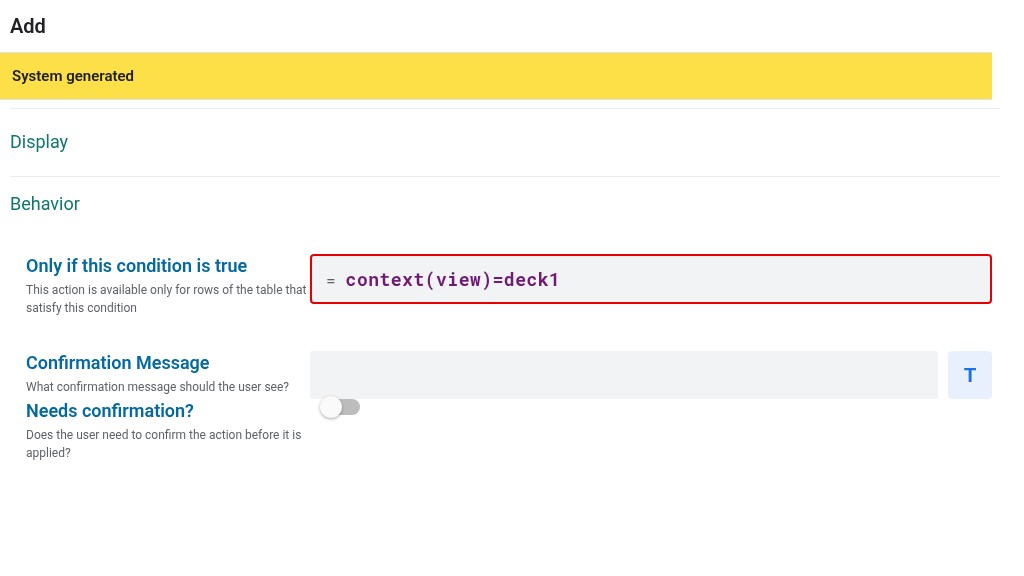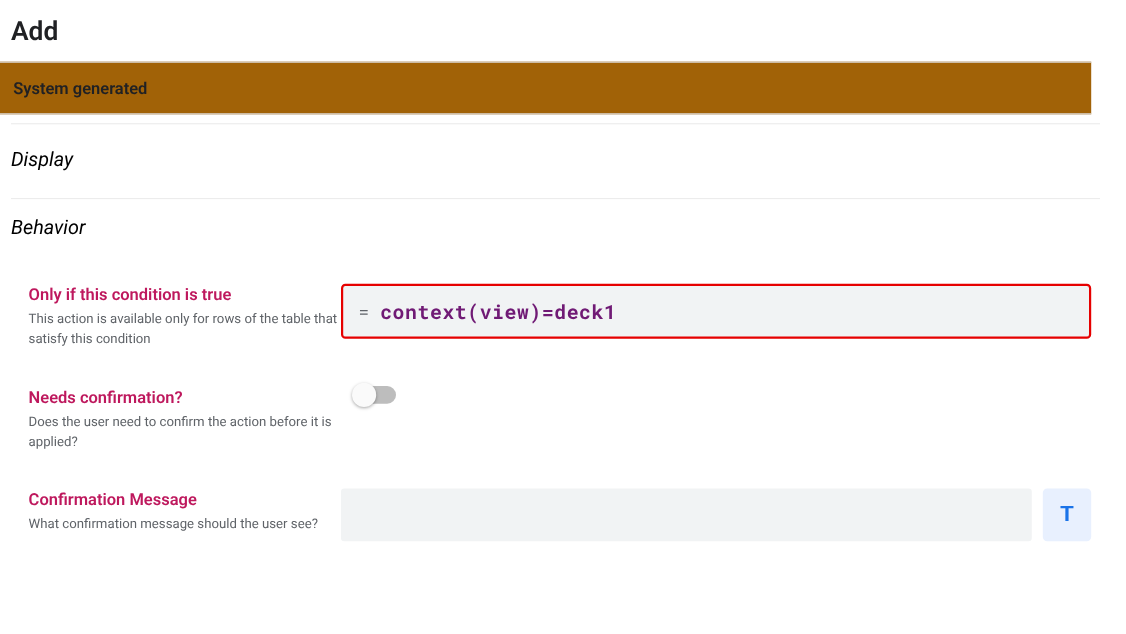--- a/index.html
+++ b/index.html
@@ -9,68 +9,67 @@
       color: #202124;
       font-size: 14px;
       width: 1024px;
       height: 576px;
       overflow: hidden;
     }
     .container {
       padding: 0;
     }
     .page-title {
-      font-size: 24px;
+      font-size: 20px;
       font-weight: 600;
       padding: 14px 10px 14px 10px;
       color: #202124;
     }
     .system-banner {
-      background: #a16207;
+      background: #fde047;
       border-top: 1px solid #e0e3e8;
       border-bottom: 1px solid #e0e3e8;
       padding: 14px 12px;
       font-weight: 600;
       font-size: 15px;
       color: #202124;
       margin-right: 32px;
     }
     .section-divider {
       border-top: 1px solid #ececec;
       margin: 8px 10px 0 10px;
       margin-right: 24px;
     }
     .section-header {
       font-size: 18px;
       font-weight: 400;
-      color: #000000;
+      color: #0f766e;
       padding: 22px 10px 16px 10px;
-      font-style: italic;
     }
     .section-header.behavior {
       padding-top: 16px;
       padding-bottom: 40px;
     }
     .section-body {
       padding: 0 10px;
     }
     .field-row {
       display: flex;
       align-items: flex-start;
       margin-bottom: 34px;
     }
     .field-label-col {
       width: 300px;
       flex-shrink: 0;
       padding-left: 16px;
     }
     .field-label-title {
-      font-size: 15px;
+      font-size: 18px;
       font-weight: 600;
-      color: #be185d;
+      color: #0369a1;
       margin-bottom: 4px;
       line-height: 1.35;
     }
     .field-label-desc {
       font-size: 12px;
       color: #5f6368;
       line-height: 1.45;
     }
     .field-control-col {
       flex: 1;
@@ -179,41 +178,41 @@
         <div class="field-label-desc">This action is available only for rows of the table that satisfy this condition</div>
       </div>
       <div class="field-control-col">
         <div class="expr-box">
           <span class="expr-prefix">=</span>
           <span class="expr-text">context(view)=deck1</span>
         </div>
       </div>
     </div>
 
-    <div class="field-row">
-      <div class="field-label-col">
-        <div class="field-label-title">Needs confirmation?</div>
-        <div class="field-label-desc">Does the user need to confirm the action before it is applied?</div>
-      </div>
-      <div class="toggle-col">
-        <div class="toggle">
-          <div class="toggle-knob"></div>
-        </div>
-      </div>
-    </div>
-
     <div class="field-row" style="margin-bottom:0">
       <div class="field-label-col">
         <div class="field-label-title">Confirmation Message</div>
         <div class="field-label-desc">What confirmation message should the user see?</div>
       </div>
       <div class="field-control-col">
         <div class="confirm-input-wrap">
           <div class="confirm-input"></div>
           <div class="text-format-btn">
             <span>T</span>
           </div>
         </div>
       </div>
     </div>
 
+    <div class="field-row">
+      <div class="field-label-col">
+        <div class="field-label-title">Needs confirmation?</div>
+        <div class="field-label-desc">Does the user need to confirm the action before it is applied?</div>
+      </div>
+      <div class="toggle-col">
+        <div class="toggle">
+          <div class="toggle-knob"></div>
+        </div>
+      </div>
+    </div>
+
   </div>
 </div>
 
 </body></html>

